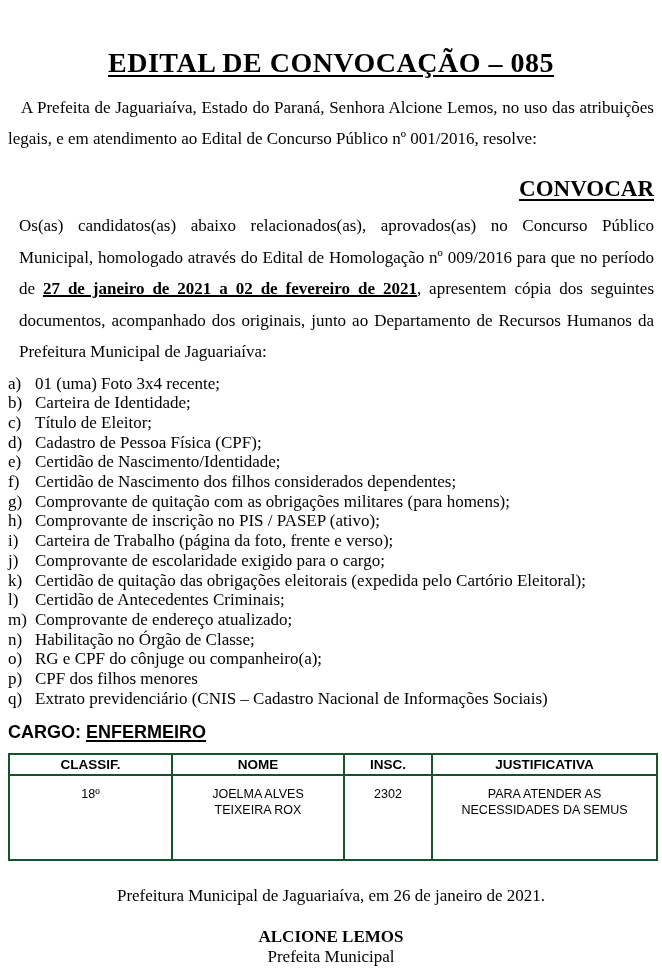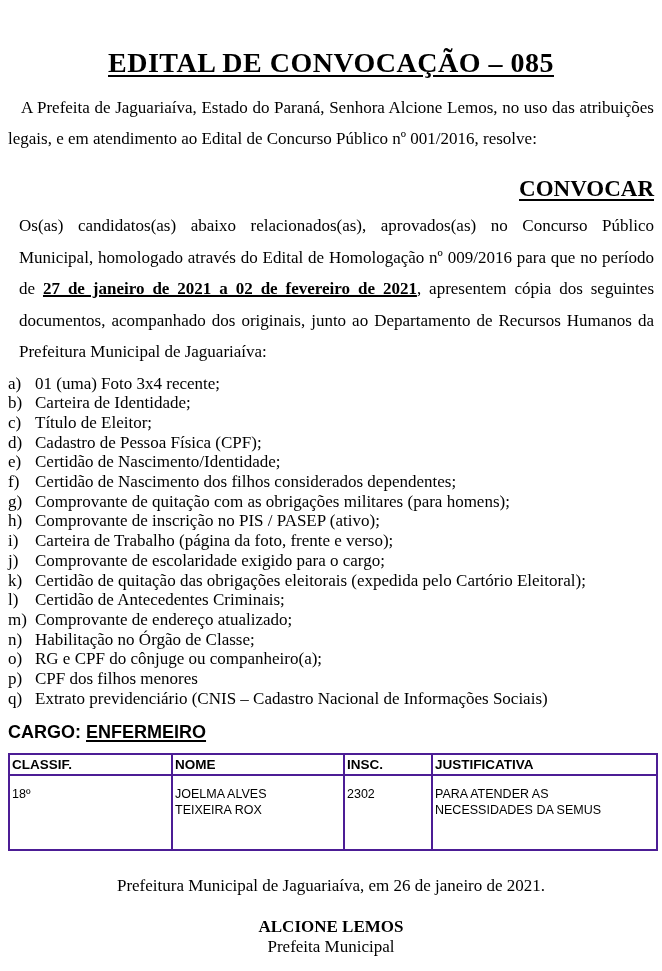--- a/index.html
+++ b/index.html
@@ -96,32 +96,32 @@
 
   
   table.candidates {
     margin-top: 13px;
     width: 648px;
     border-collapse: collapse;
     table-layout: fixed;
     font-family: "Liberation Sans", sans-serif;
   }
   table.candidates th, table.candidates td {
-    border: 2px solid #4c1d95;
-    text-align: left;
+    border: 2px solid #14532d;
+    text-align: center;
   }
   table.candidates th {
     font-size: 13.5px;
     font-weight: bold;
     height: 21px;
     padding: 1px 2px;
   }
   table.candidates td {
     font-size: 12.5px;
-    height: 75px;
+    height: 85px;
     vertical-align: top;
     padding: 10px 2px 0 2px;
     line-height: 16px;
   }
   .cell-line { display: block; }
 
   
   .date-line {
     margin-top: 24px;
     text-align: center;

